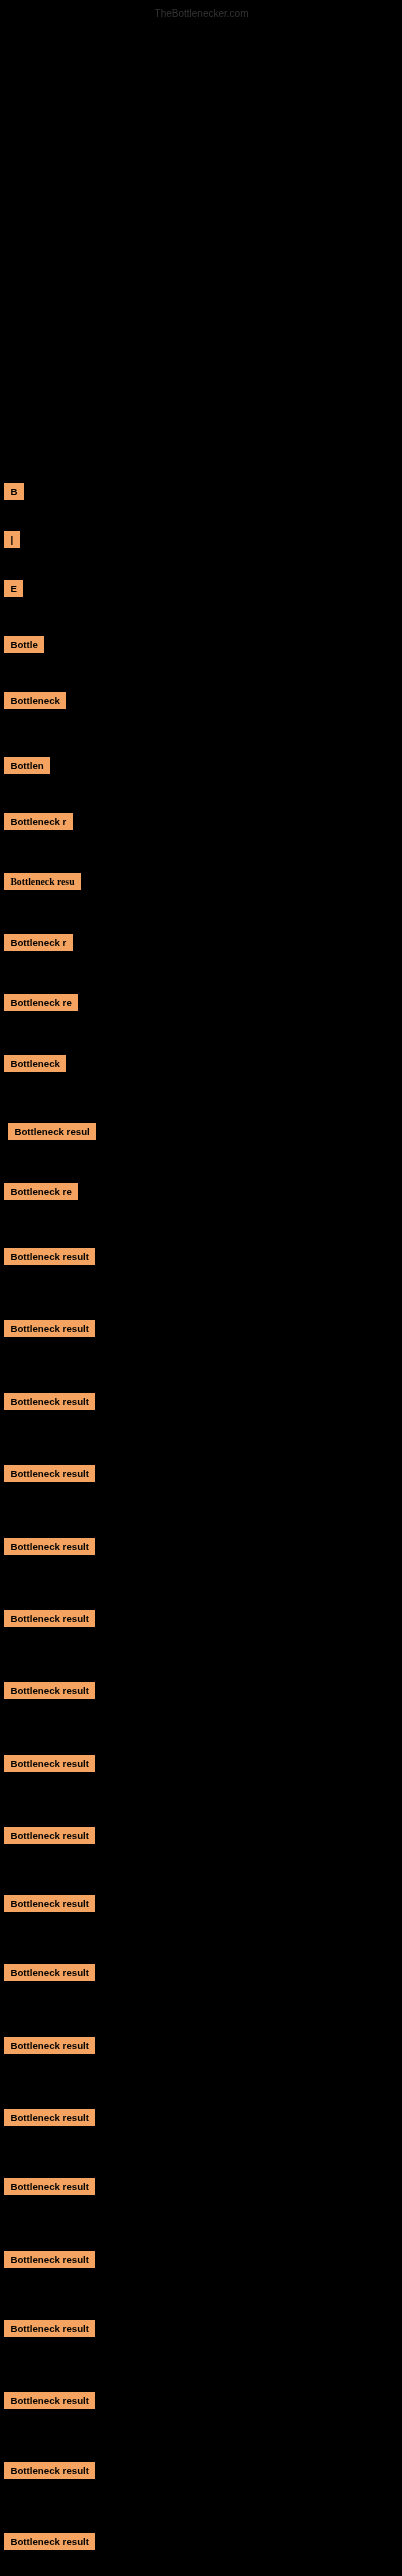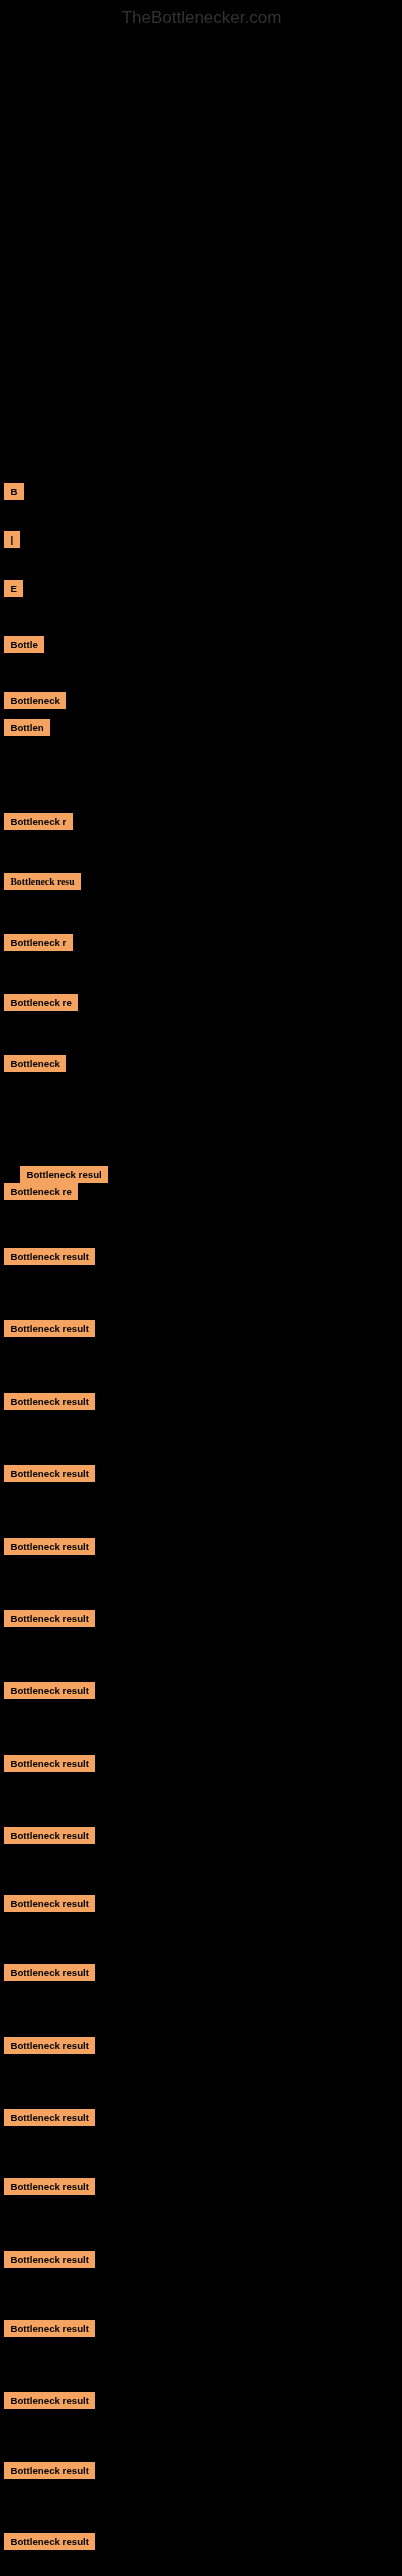--- a/index.html
+++ b/index.html
@@ -9,21 +9,21 @@
       min-height: 2576px;
       font-family: Arial, sans-serif;
       position: relative;
     }
     .site-title {
       position: absolute;
       top: 6.4px;
       left: 50%;
       transform: translateX(-50%);
       color: #333;
-      font-size: 17px;
+      font-size: 10px;
       white-space: nowrap;
       background: #000;
       padding: 1.6px 3.2px;
     }
     .bottleneck-item {
       position: absolute;
       background-color: #f4a460;
       color: #000;
       font-size: 9.7px;
       font-weight: bold;
@@ -36,27 +36,27 @@
 <body>
 
 <span class="site-title">TheBottlenecker.com</span>
 
 <div id="items-container">
     <div class="bottleneck-item" style="top: 483px; left: 4px; position: absolute;">B</div>
     <div class="bottleneck-item" style="top: 531px; left: 4px; position: absolute;">|</div>
     <div class="bottleneck-item" style="top: 580px; left: 4px; position: absolute;">E</div>
     <div class="bottleneck-item" style="top: 636px; left: 4px; position: absolute;">Bottle</div>
     <div class="bottleneck-item" style="top: 692px; left: 4px; position: absolute;">Bottleneck</div>
-    <div class="bottleneck-item" style="top: 719px; left: 4px; position: absolute;">Bottlen</div>
+    <div class="bottleneck-item" style="top: 757px; left: 4px; position: absolute;">Bottlen</div>
     <div class="bottleneck-item" style="top: 813px; left: 4px; position: absolute;">Bottleneck r</div>
     <div class="bottleneck-item" style="top: 873px; left: 4px; position: absolute; font-family: Liberation Serif, serif;">Bottleneck resu</div>
     <div class="bottleneck-item" style="top: 934px; left: 4px; position: absolute;">Bottleneck r</div>
     <div class="bottleneck-item" style="top: 994px; left: 4px; position: absolute;">Bottleneck re</div>
     <div class="bottleneck-item" style="top: 1055px; left: 4px; position: absolute;">Bottleneck</div>
-    <div class="bottleneck-item" style="top: 1123px; left: 20px; position: absolute; margin-top: 43px;">Bottleneck resul</div>
+    <div class="bottleneck-item" style="top: 1123px; left: 8px; position: absolute;">Bottleneck resul</div>
     <div class="bottleneck-item" style="top: 1183px; left: 4px; position: absolute;">Bottleneck re</div>
     <div class="bottleneck-item" style="top: 1248px; left: 4px; position: absolute;">Bottleneck result</div>
     <div class="bottleneck-item" style="top: 1320px; left: 4px; position: absolute;">Bottleneck result</div>
     <div class="bottleneck-item" style="top: 1393px; left: 4px; position: absolute;">Bottleneck result</div>
     <div class="bottleneck-item" style="top: 1465px; left: 4px; position: absolute;">Bottleneck result</div>
     <div class="bottleneck-item" style="top: 1538px; left: 4px; position: absolute;">Bottleneck result</div>
     <div class="bottleneck-item" style="top: 1610px; left: 4px; position: absolute;">Bottleneck result</div>
     <div class="bottleneck-item" style="top: 1682px; left: 4px; position: absolute;">Bottleneck result</div>
     <div class="bottleneck-item" style="top: 1755px; left: 4px; position: absolute;">Bottleneck result</div>
     <div class="bottleneck-item" style="top: 1827px; left: 4px; position: absolute;">Bottleneck result</div>

